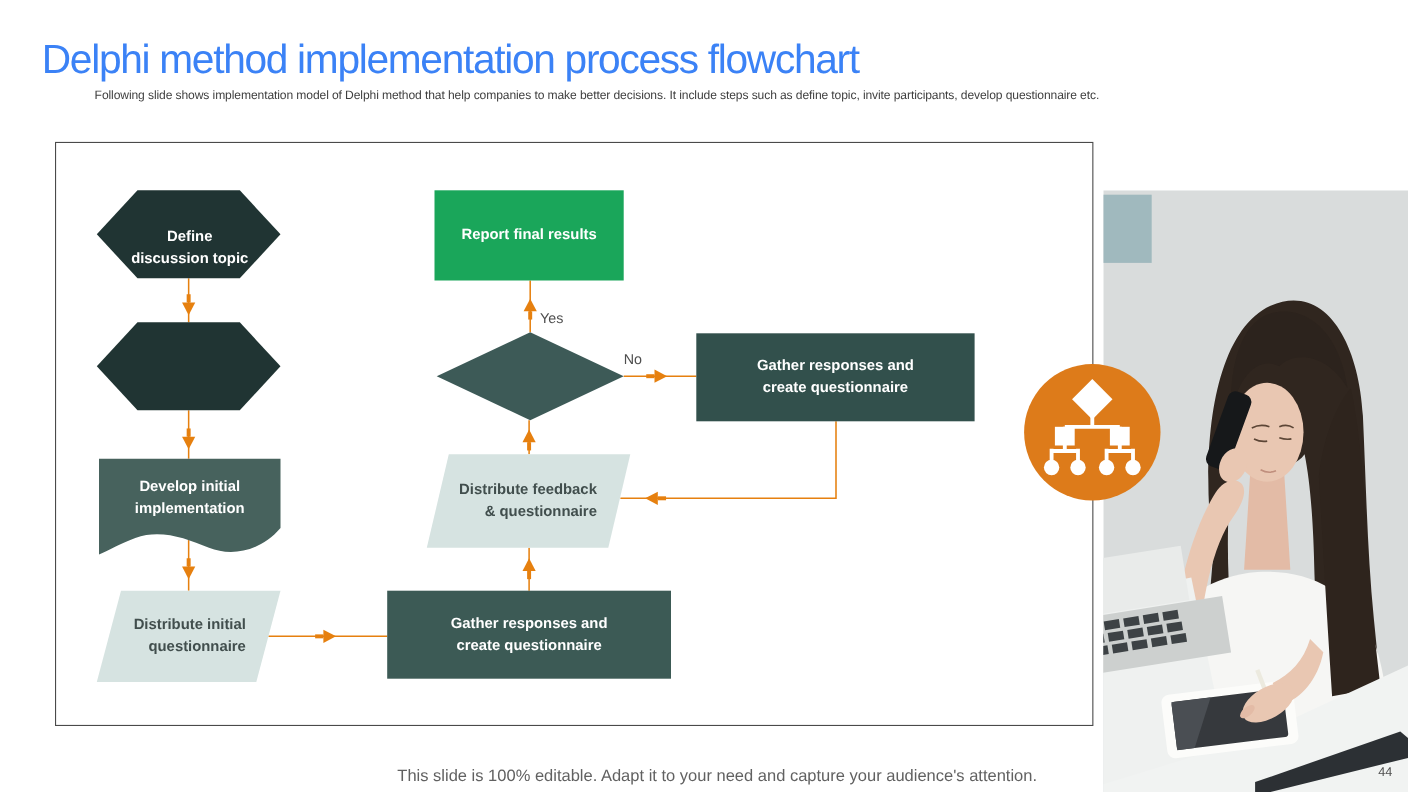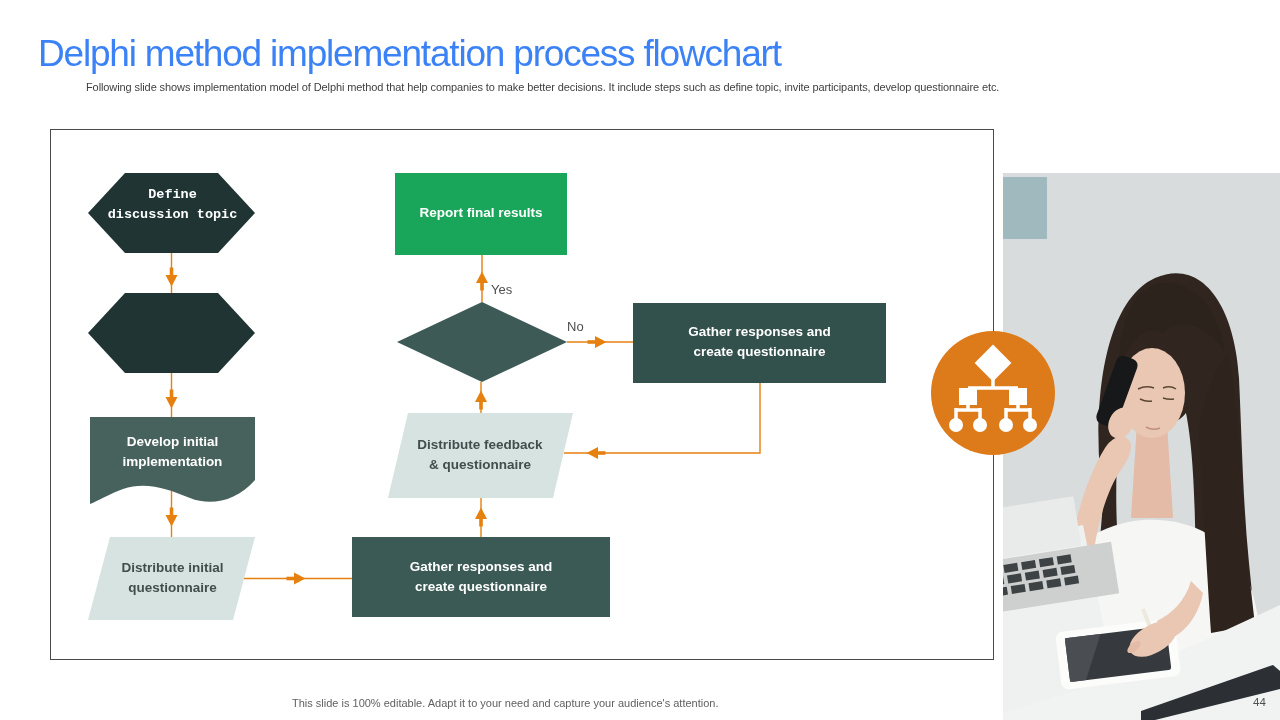--- a/index.html
+++ b/index.html
@@ -7,25 +7,25 @@
          font-family:"Liberation Sans",sans-serif;}
   .title{position:absolute;left:38px;top:33px;font-size:37px;font-weight:500;color:#3b82f6;
          letter-spacing:-1.2px;white-space:nowrap;}
   .subtitle{position:absolute;left:38px;top:81px;font-size:11px;color:#3f3f3f;width:1060px;
             letter-spacing:-0.1px;white-space:nowrap;padding-left:48px;}
   .panel{position:absolute;left:50px;top:129px;width:944px;height:531px;border:1px solid #4a4a4a;
          background:#ffffff;box-sizing:border-box;}
   svg.flow{position:absolute;left:50px;top:129px;z-index:2;}
   .lbl{position:absolute;display:flex;align-items:center;justify-content:center;text-align:center;
        font-weight:bold;font-size:13.5px;line-height:1.5;color:#ffffff;white-space:pre-line;z-index:3;}
-  .lbl.dark{color:#414e4d;}
+  .lbl.dark{color:#414e4d;text-align:right;}
   .edge-lbl{position:absolute;font-size:13px;color:#4f4f4f;z-index:3;text-align:center;}
   .circle-icon{position:absolute;left:930px;top:330px;width:126px;height:126px;z-index:6;}
   .photo{position:absolute;left:1003px;top:173px;width:277px;height:547px;z-index:1;}
-  .footer{position:absolute;left:292px;top:697px;width:720px;font-size:11px;
+  .footer{position:absolute;left:292px;top:697px;width:720px;text-align:center;font-size:15px;
           color:#616161;z-index:4;}
   .pagenum{position:absolute;left:1253px;top:696px;font-size:11.5px;color:#4f4f4f;z-index:7;}
 </style>
 </head>
 <body>
 
 <div class="slide">
 
   <div class="title">Delphi method implementation process flowchart</div>
   <div class="subtitle">Following slide shows implementation model of Delphi method that help companies to make better decisions. It include steps such as define topic, invite participants, develop questionnaire etc.</div>
@@ -65,21 +65,21 @@
       <use href="#ca" transform="translate(121.5,392)"></use>
       <use href="#ca" transform="translate(250,449.5) rotate(-90)"></use>
       <use href="#ca" transform="translate(431,384) rotate(180)"></use>
       <use href="#ca" transform="translate(431,267) rotate(180)"></use>
       <use href="#ca" transform="translate(432,148) rotate(180)"></use>
       <use href="#ca" transform="translate(551,213) rotate(-90)"></use>
       <use href="#ca" transform="translate(542,324) rotate(90)"></use>
     </g>
   </svg>
 
-  <div class="lbl" style="left:95px;top:172px;width:155px;height:66px;font-family:Liberation Mono, monospace;">Define
+  <div class="lbl" style="left:95px;top:192px;width:155px;height:66px;">Define
 discussion topic</div>
   <div class="lbl" style="left:95px;top:423px;width:155px;height:58px;">Develop initial
 implementation</div>
   <div class="lbl dark" style="left:100px;top:545px;width:145px;height:66px;">Distribute initial
 questionnaire</div>
   <div class="lbl" style="left:362px;top:545px;width:238px;height:64px;">Gather responses and
 create questionnaire</div>
   <div class="lbl dark" style="left:400px;top:423px;width:160px;height:64px;">Distribute feedback
 &amp; questionnaire</div>
   <div class="lbl" style="left:400px;top:180px;width:162px;height:66px;">Report final results</div>

